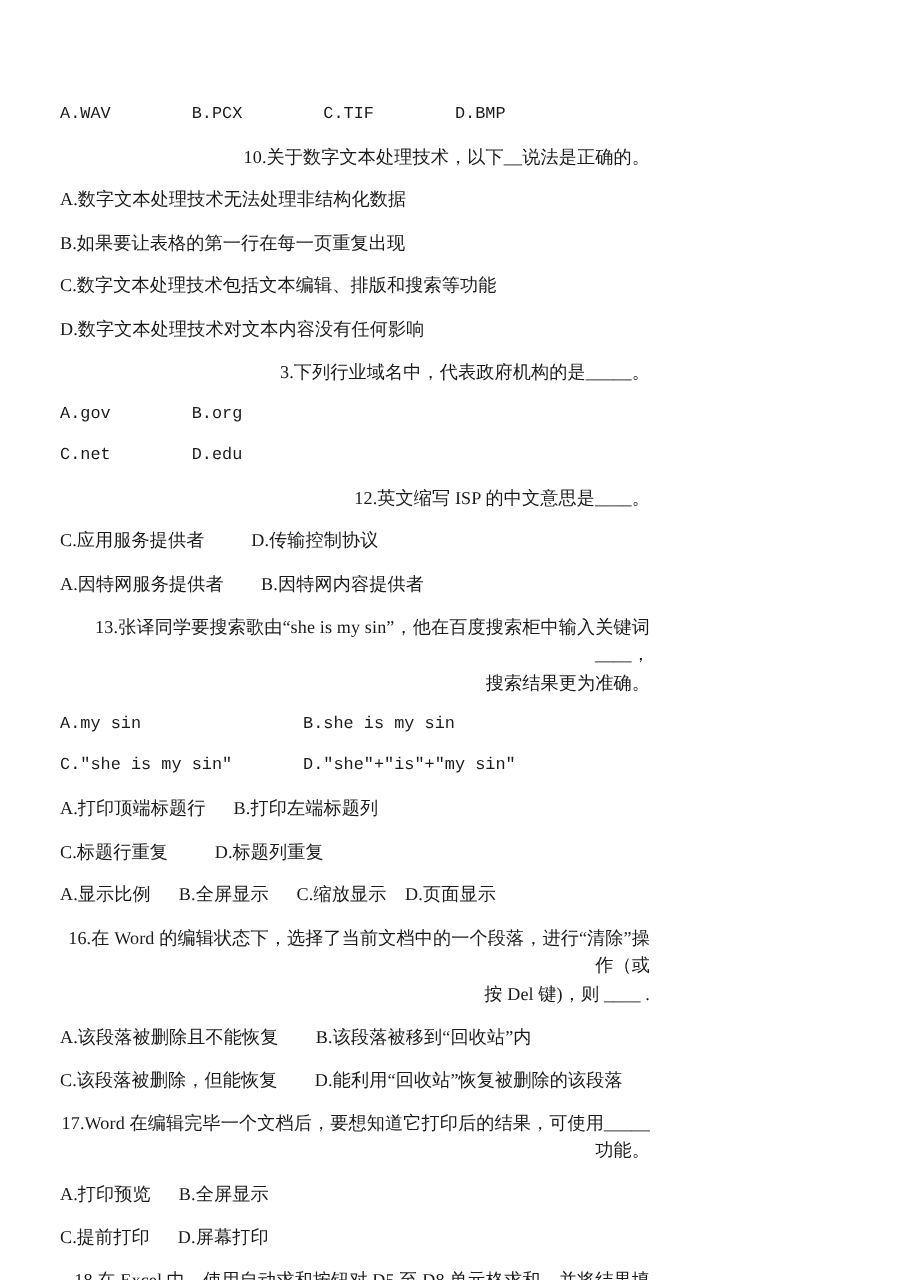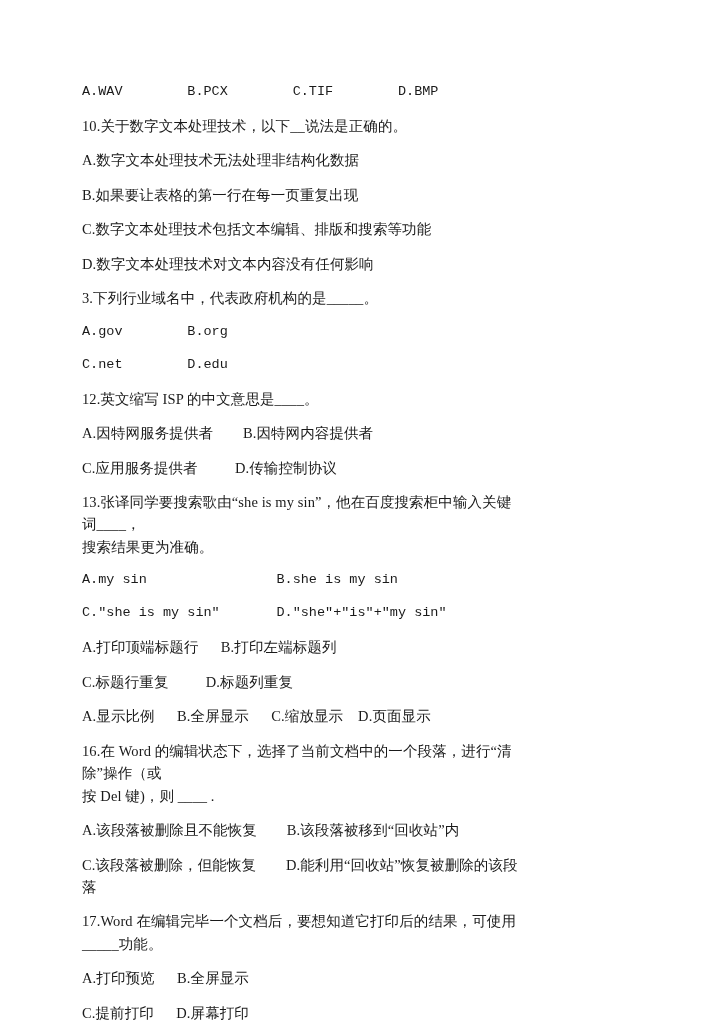--- a/index.html
+++ b/index.html
@@ -11,36 +11,37 @@
     height: 1024px;
     background: #ffffff;
     font-family: "Liberation Serif", serif;
     color: #1a1a1a;
   }
   .page {
     position: relative;
     width: 592px;
     height: 1024px;
     box-sizing: border-box;
-    padding: 82px 72px 40px 82px;
+    padding: 82px 72px 40px 48px;
     overflow: hidden;
   }
   .line {
     font-size: 14.5px;
     line-height: 1.55;
     margin: 0 0 13px 0;
     white-space: pre;
     font-family: "Liberation Serif", serif;
     letter-spacing: 0.1px;
   }
   .line.wrap {
     white-space: pre-wrap;
   }
   .q {
     margin-bottom: 12px;
+    text-align: right;
   }
   .opt {
     margin-bottom: 12px;
   }
   .mono {
     font-family: "Liberation Mono", monospace;
     font-size: 13.5px;
     letter-spacing: 0px;
   }
 </style>
@@ -52,22 +53,22 @@
       <p class="line mono opt wrap">A.WAV        B.PCX        C.TIF        D.BMP</p>
       <p class="line q wrap">10.关于数字文本处理技术，以下__说法是正确的。</p>
       <p class="line opt wrap">A.数字文本处理技术无法处理非结构化数据</p>
       <p class="line opt wrap">B.如果要让表格的第一行在每一页重复出现</p>
       <p class="line opt wrap">C.数字文本处理技术包括文本编辑、排版和搜索等功能</p>
       <p class="line opt wrap">D.数字文本处理技术对文本内容没有任何影响</p>
       <p class="line q wrap">3.下列行业域名中，代表政府机构的是_____。</p>
       <p class="line mono opt wrap">A.gov        B.org</p>
       <p class="line mono opt wrap">C.net        D.edu</p>
       <p class="line q wrap">12.英文缩写 ISP 的中文意思是____。</p>
+      <p class="line opt wrap">C.应用服务提供者          D.传输控制协议</p>
       <p class="line opt wrap">A.因特网服务提供者        B.因特网内容提供者</p>
-      <p class="line opt wrap">C.应用服务提供者          D.传输控制协议</p>
       <p class="line q wrap">13.张译同学要搜索歌由“she is my sin”，他在百度搜索柜中输入关键词____，
 搜索结果更为准确。</p>
       <p class="line mono opt wrap">A.my sin                B.she is my sin</p>
       <p class="line mono opt wrap">C."she is my sin"       D."she"+"is"+"my sin"</p>
       <p class="line opt wrap">A.打印顶端标题行      B.打印左端标题列</p>
       <p class="line opt wrap">C.标题行重复          D.标题列重复</p>
       <p class="line opt wrap">A.显示比例      B.全屏显示      C.缩放显示    D.页面显示</p>
       <p class="line q wrap">16.在 Word 的编辑状态下，选择了当前文档中的一个段落，进行“清除”操作（或
 按 Del 键)，则 ____ .</p>
       <p class="line opt wrap">A.该段落被删除且不能恢复        B.该段落被移到“回收站”内</p>

